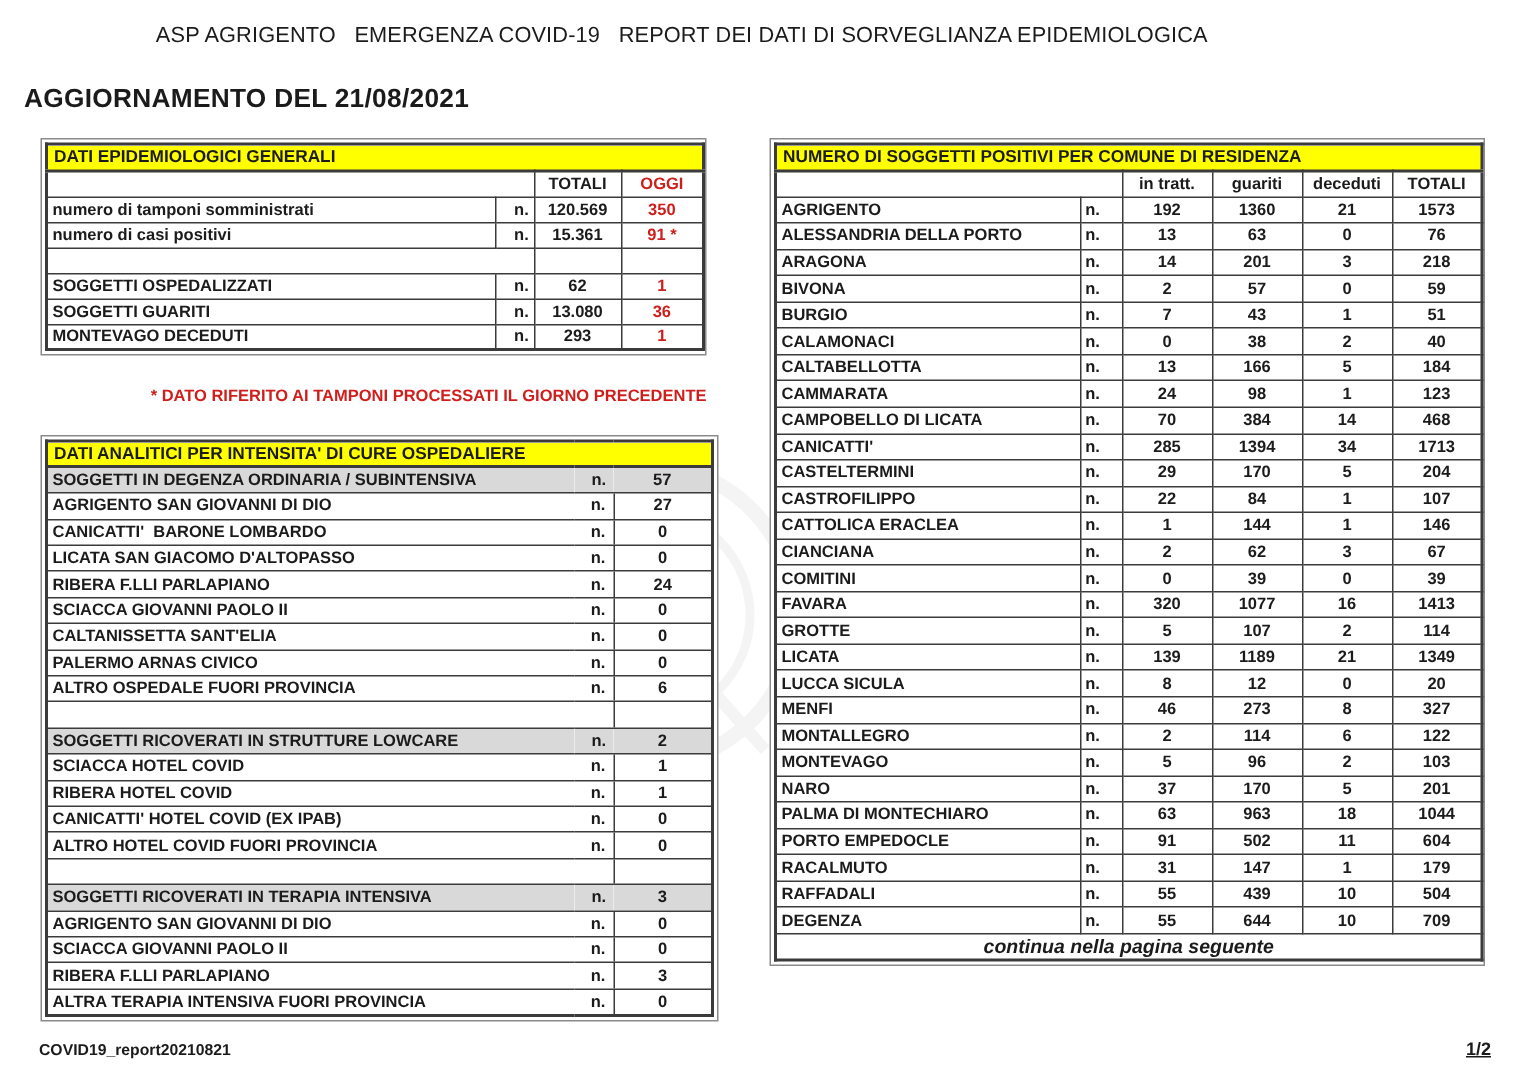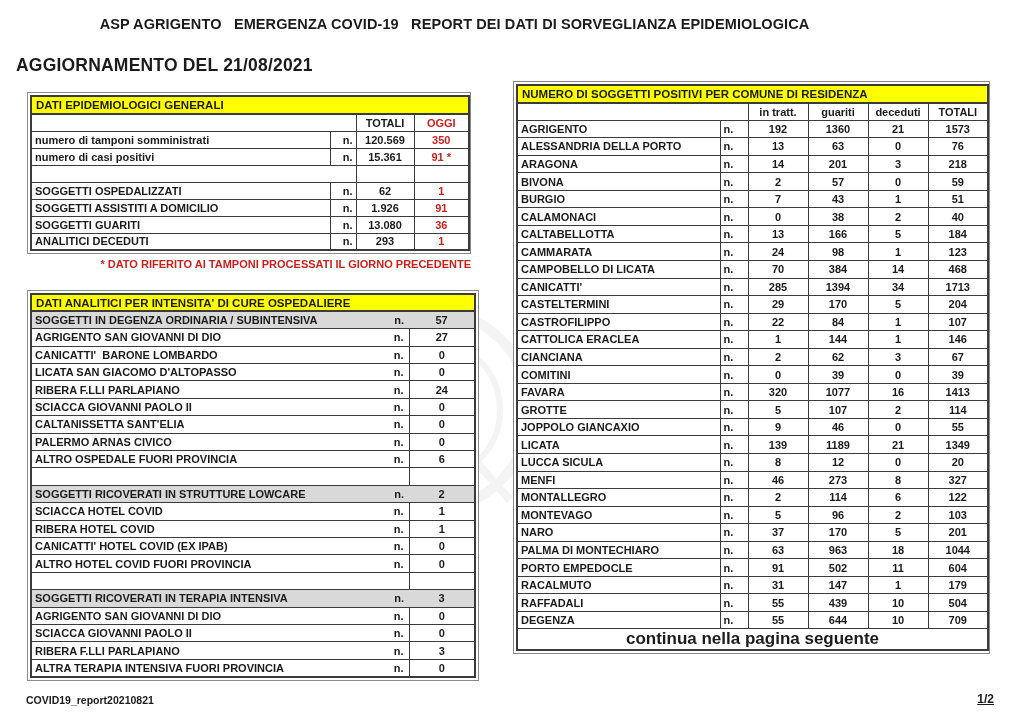--- a/index.html
+++ b/index.html
@@ -6,30 +6,30 @@
     --yellow:#FFFF00; --red:#CE1F1C; --gray:#D9D9D9; --bd:#3b3b3b; --ink:#1b1b1b;
   }
   *{box-sizing:border-box;}
   html,body{margin:0;padding:0;}
   body{
     width:1024px;height:724px;position:relative;overflow:hidden;background:#ffffff;
     font-family:"Liberation Sans",sans-serif;color:var(--ink);
   }
   .doc-header{
     position:absolute;top:16px;left:0;width:909px;text-align:center;
-    font-weight:bold;font-size:14.5px;letter-spacing:.1px;white-space:pre;
+    font-weight:normal;font-size:14.5px;letter-spacing:.1px;white-space:pre;
   }
   .doc-title{
     position:absolute;top:55px;left:0;width:1024px;
     font-weight:bold;font-size:17.5px;letter-spacing:.2px;margin-left:16px;
   }
   .tblwrap{position:absolute;border:1px solid #8a8a8a;padding:2px;background:#fff;}
   #wrap-general{left:27px;top:92px;width:444px;}
   #wrap-hospital{left:27px;top:290px;width:452px;}
-  #wrap-comuni{left:513px;top:81px;width:477px;}
+  #wrap-comuni{left:513px;top:92px;width:477px;}
   table{border-collapse:collapse;width:100%;table-layout:fixed;border:2px solid var(--bd);padding-left:44px;}
   td{
     border:1px solid var(--bd);padding:0 3px;font-size:11px;font-weight:bold;
     height:17px;overflow:hidden;white-space:nowrap;vertical-align:middle;
   }
   #tbl-hospital td{height:17.4px;}
   #tbl-comuni td{height:17.55px;}
   .title-row td{
     background:var(--yellow);font-size:11.5px;height:18px;
     border-bottom:2px solid var(--bd);padding-left:4px;
@@ -40,21 +40,21 @@
   
   #tbl-hospital td.lbl{border-right:none;}
   #tbl-hospital td.unit{border-left:none;border-right:none;text-align:right;padding-right:5px;}
   #tbl-hospital td.val{border-left:1px solid var(--bd);}
   #tbl-hospital tr.section td{background:var(--gray);}
   #tbl-hospital tr.section td.val{border-left:none;}
   .footnote{
     position:absolute;left:27px;top:258px;width:444px;text-align:right;
     font-size:11px;font-weight:bold;color:var(--red);white-space:nowrap;
   }
-  .comuni-footer td{text-align:center;font-size:17px;}
+  .comuni-footer td{font-style:italic;text-align:center;font-size:13px;}
   .page-footer-left{position:absolute;left:26px;top:694px;font-size:10.5px;font-weight:bold;}
   .page-footer-right{position:absolute;right:30px;top:692px;font-size:12px;font-weight:bold;text-decoration:underline;}
   .watermark{position:absolute;left:310px;top:280px;opacity:.055;pointer-events:none;}
 </style>
 </head>
 <body>
 
 <svg class="watermark" width="420" height="260" viewBox="0 0 420 260">
   <ellipse cx="120" cy="130" rx="100" ry="100" fill="none" stroke="#444" stroke-width="10"></ellipse>
   <ellipse cx="120" cy="130" rx="70" ry="70" fill="none" stroke="#444" stroke-width="6"></ellipse>
@@ -102,33 +102,27 @@
           <td class="center"></td>
           <td class="center"></td>
         </tr>
         <tr>
           <td>SOGGETTI OSPEDALIZZATI</td>
           <td class="right">n.</td>
           <td class="center">62</td>
           <td class="center red">1</td>
         </tr>
         <tr>
-          <td>SOGGETTI ASSISTITI A DOMICILIO</td>
-          <td class="right">n.</td>
-          <td class="center">1.926</td>
-          <td class="center red">91</td>
-        </tr>
-        <tr>
           <td>SOGGETTI GUARITI</td>
           <td class="right">n.</td>
           <td class="center">13.080</td>
           <td class="center red">36</td>
         </tr>
         <tr>
-          <td>ANALITICI DECEDUTI</td>
+          <td>MONTEVAGO DECEDUTI</td>
           <td class="right">n.</td>
           <td class="center">293</td>
           <td class="center red">1</td>
         </tr>
       </tbody>
   </table>
 </div>
 <div class="footnote">* DATO RIFERITO AI TAMPONI PROCESSATI IL GIORNO PRECEDENTE</div>
 
 <div class="tblwrap" id="wrap-hospital">
@@ -406,28 +400,20 @@
         </tr>
         <tr>
           <td>GROTTE</td>
           <td>n.</td>
           <td class="center">5</td>
           <td class="center">107</td>
           <td class="center">2</td>
           <td class="center">114</td>
         </tr>
         <tr>
-          <td>JOPPOLO GIANCAXIO</td>
-          <td>n.</td>
-          <td class="center">9</td>
-          <td class="center">46</td>
-          <td class="center">0</td>
-          <td class="center">55</td>
-        </tr>
-        <tr>
           <td>LICATA</td>
           <td>n.</td>
           <td class="center">139</td>
           <td class="center">1189</td>
           <td class="center">21</td>
           <td class="center">1349</td>
         </tr>
         <tr>
           <td>LUCCA SICULA</td>
           <td>n.</td>

